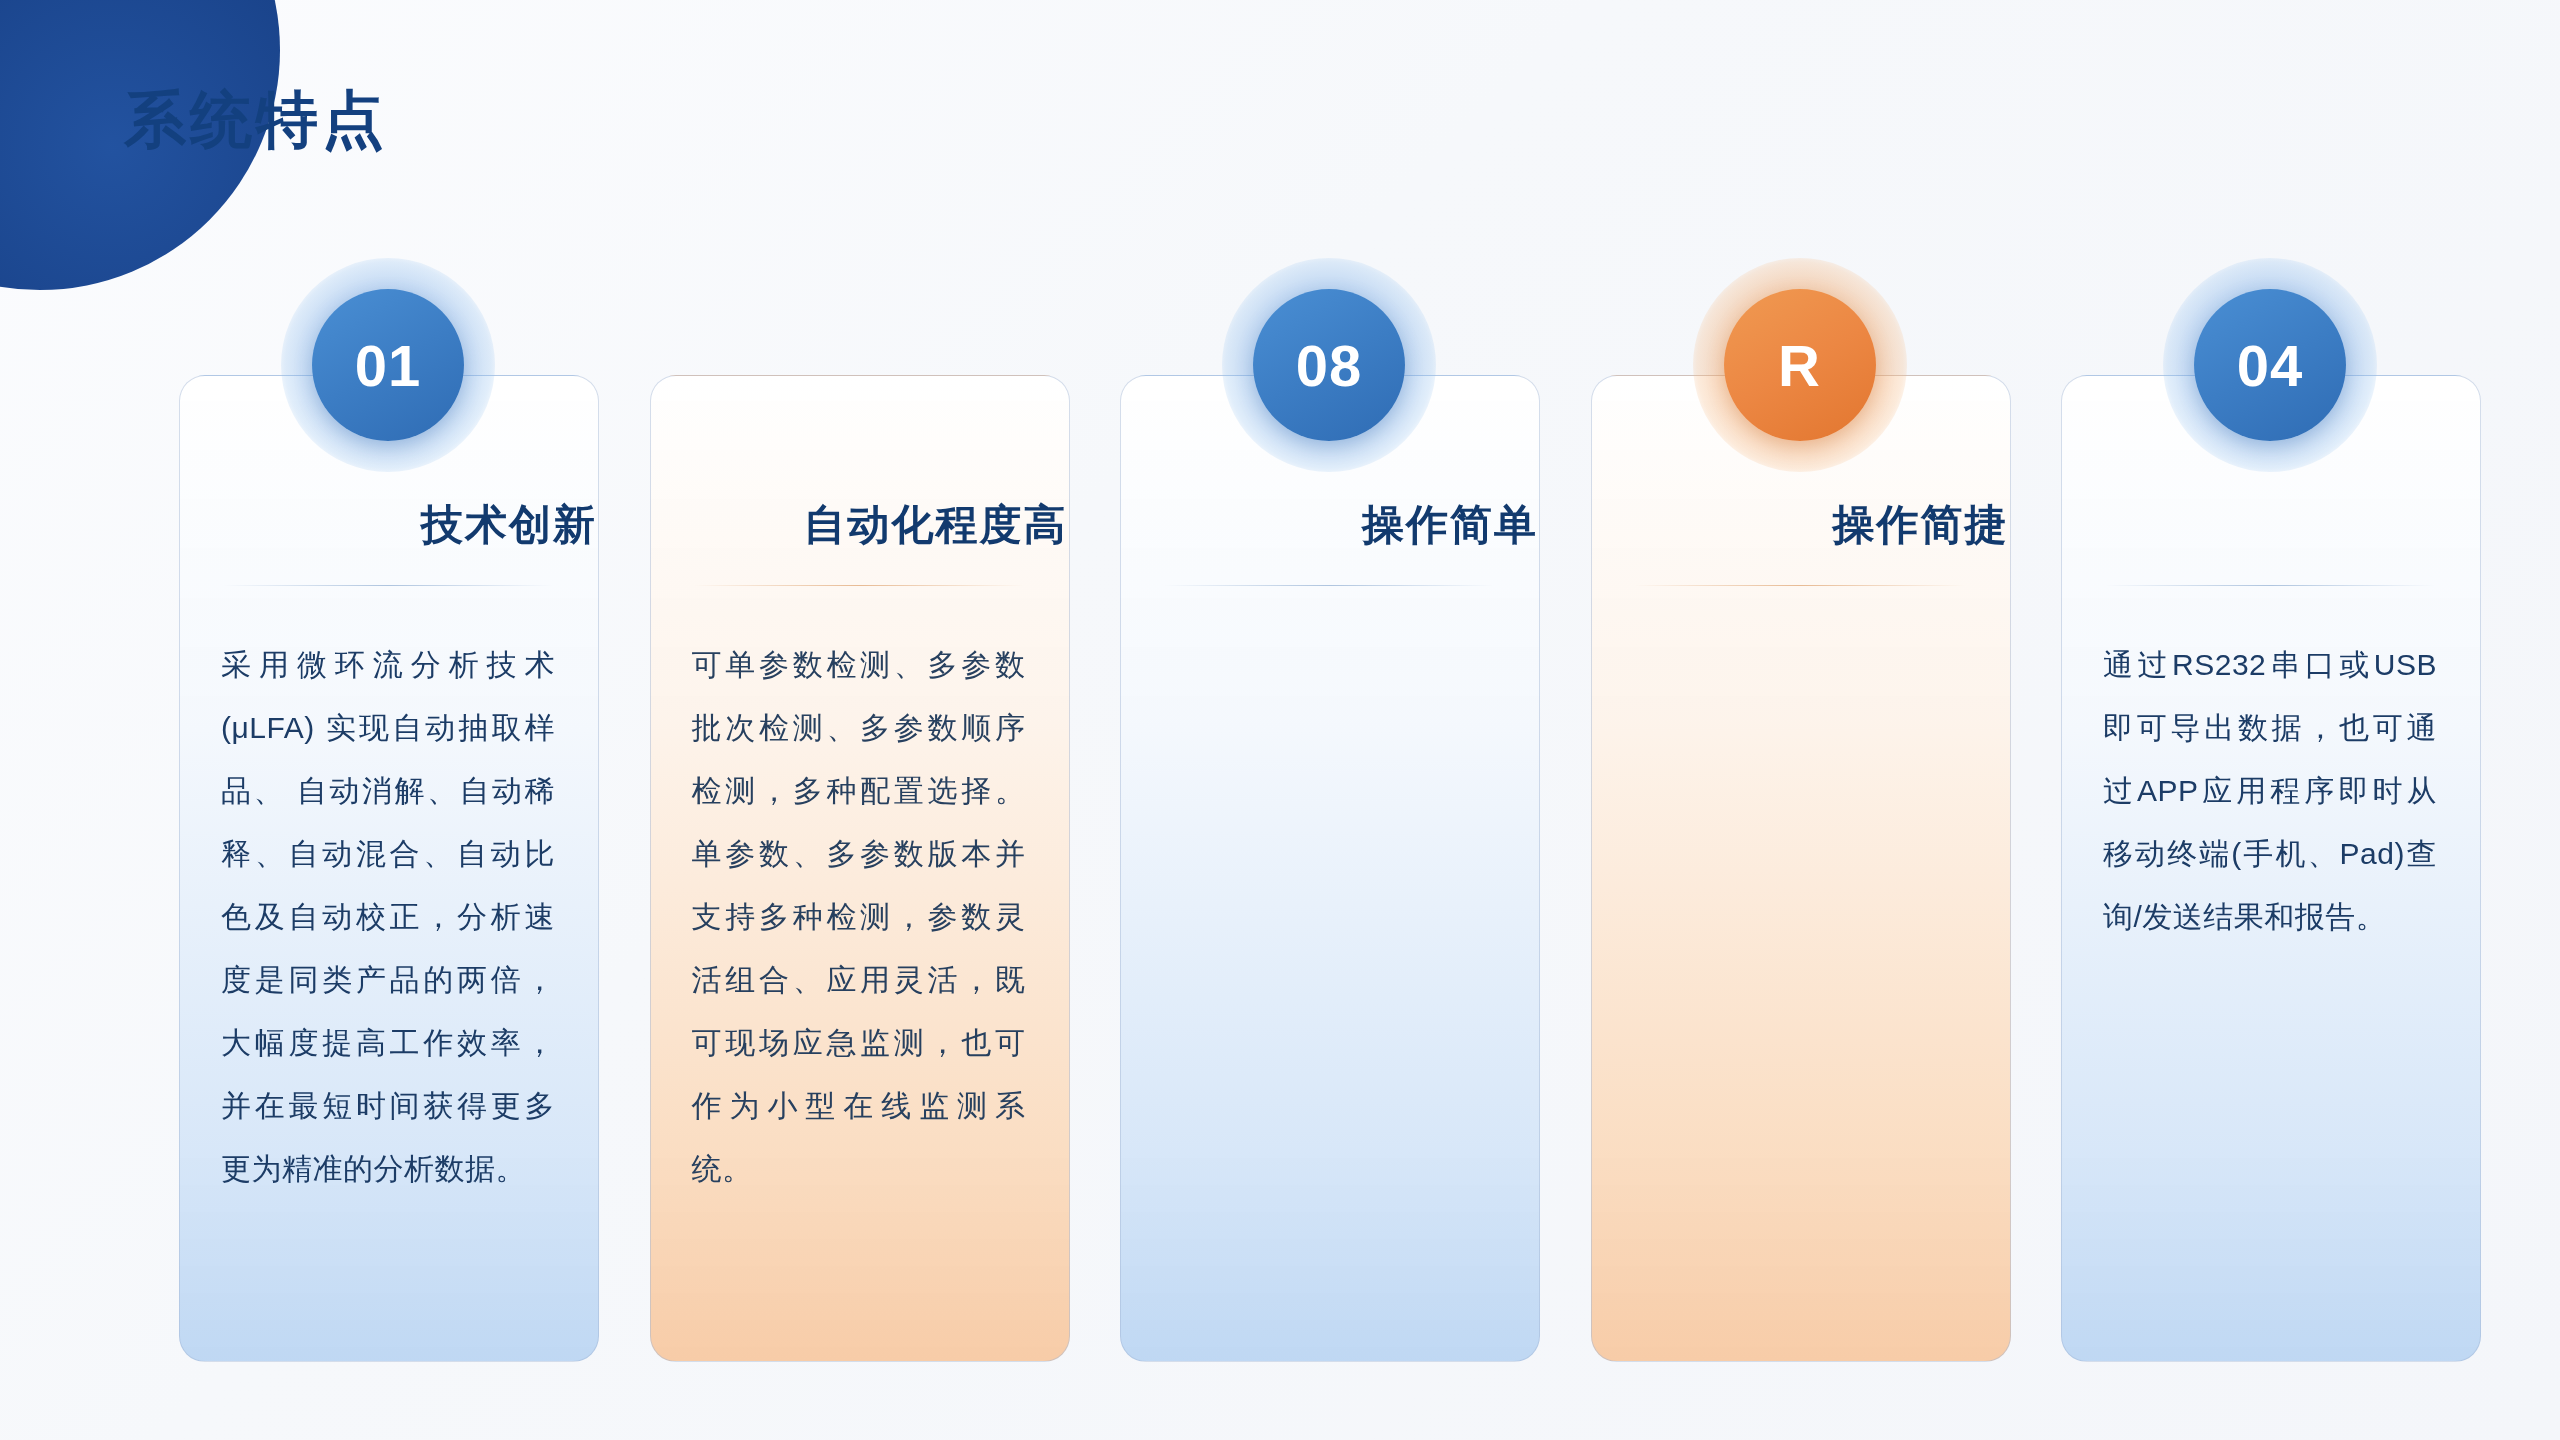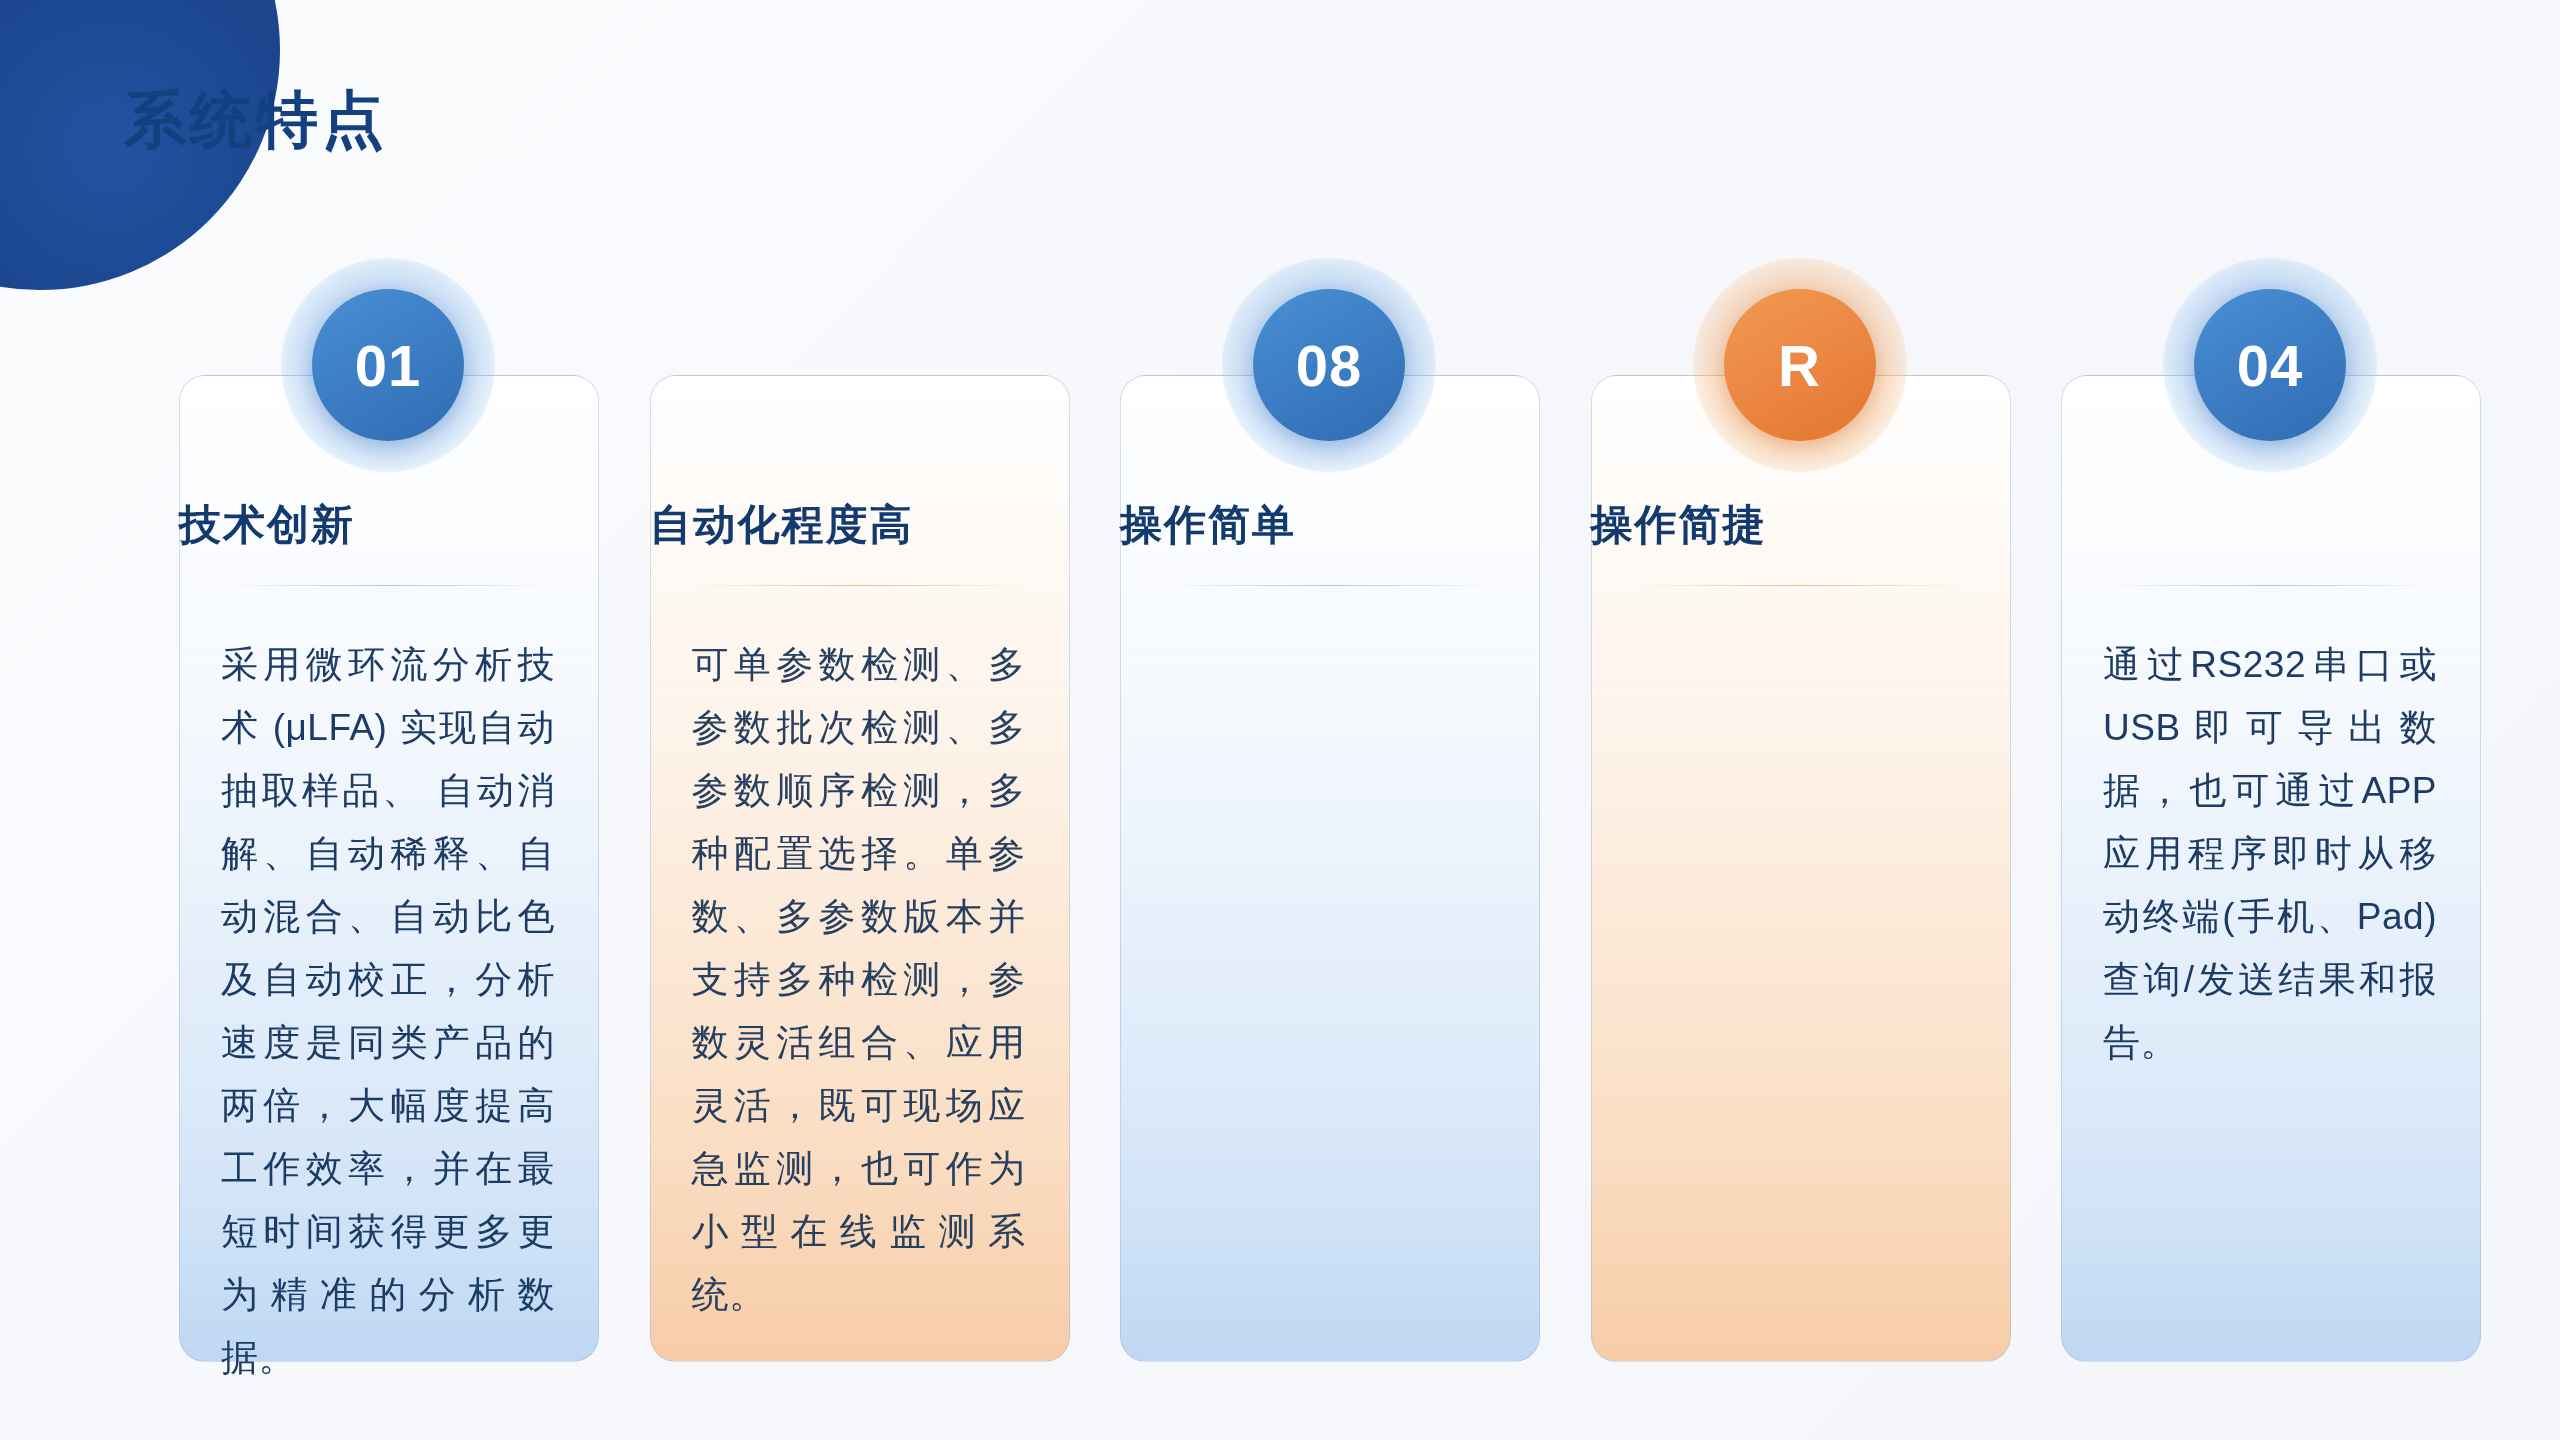--- a/index.html
+++ b/index.html
@@ -128,21 +128,21 @@
   .card.orange .badge {
     background: linear-gradient(150deg, #f09a52 0%, #ec8743 50%, #e2762f 100%);
     box-shadow: 0 6px 18px rgba(190,100,40,0.25);
   }
 
   .card-title {
     position: absolute;
     top: 122px;
     left: 0;
     width: 100%;
-    text-align: left;
+    text-align: right;
     font-size: 42px;
     font-weight: bold;
     color: #123a6e;
     letter-spacing: 2px;
   }
   .card.orange .card-title {
     color: #123a6e;
   }
 
   .divider {
@@ -156,21 +156,21 @@
   }
   .card.orange .divider {
     background: linear-gradient(90deg, rgba(226,180,140,0) 0%, rgba(224,166,116,0.75) 50%, rgba(226,180,140,0) 100%);
   }
 
   .card-body {
     position: absolute;
     top: 258px;
     left: 42px;
     width: 334px;
-    font-size: 37px;
+    font-size: 30px;
     line-height: 63px;
     color: #1c3c66;
     text-align: justify;
     letter-spacing: 0.5px;
   }
   .card.orange .card-body {
     color: #27405f;
   }
 </style>
 </head>

